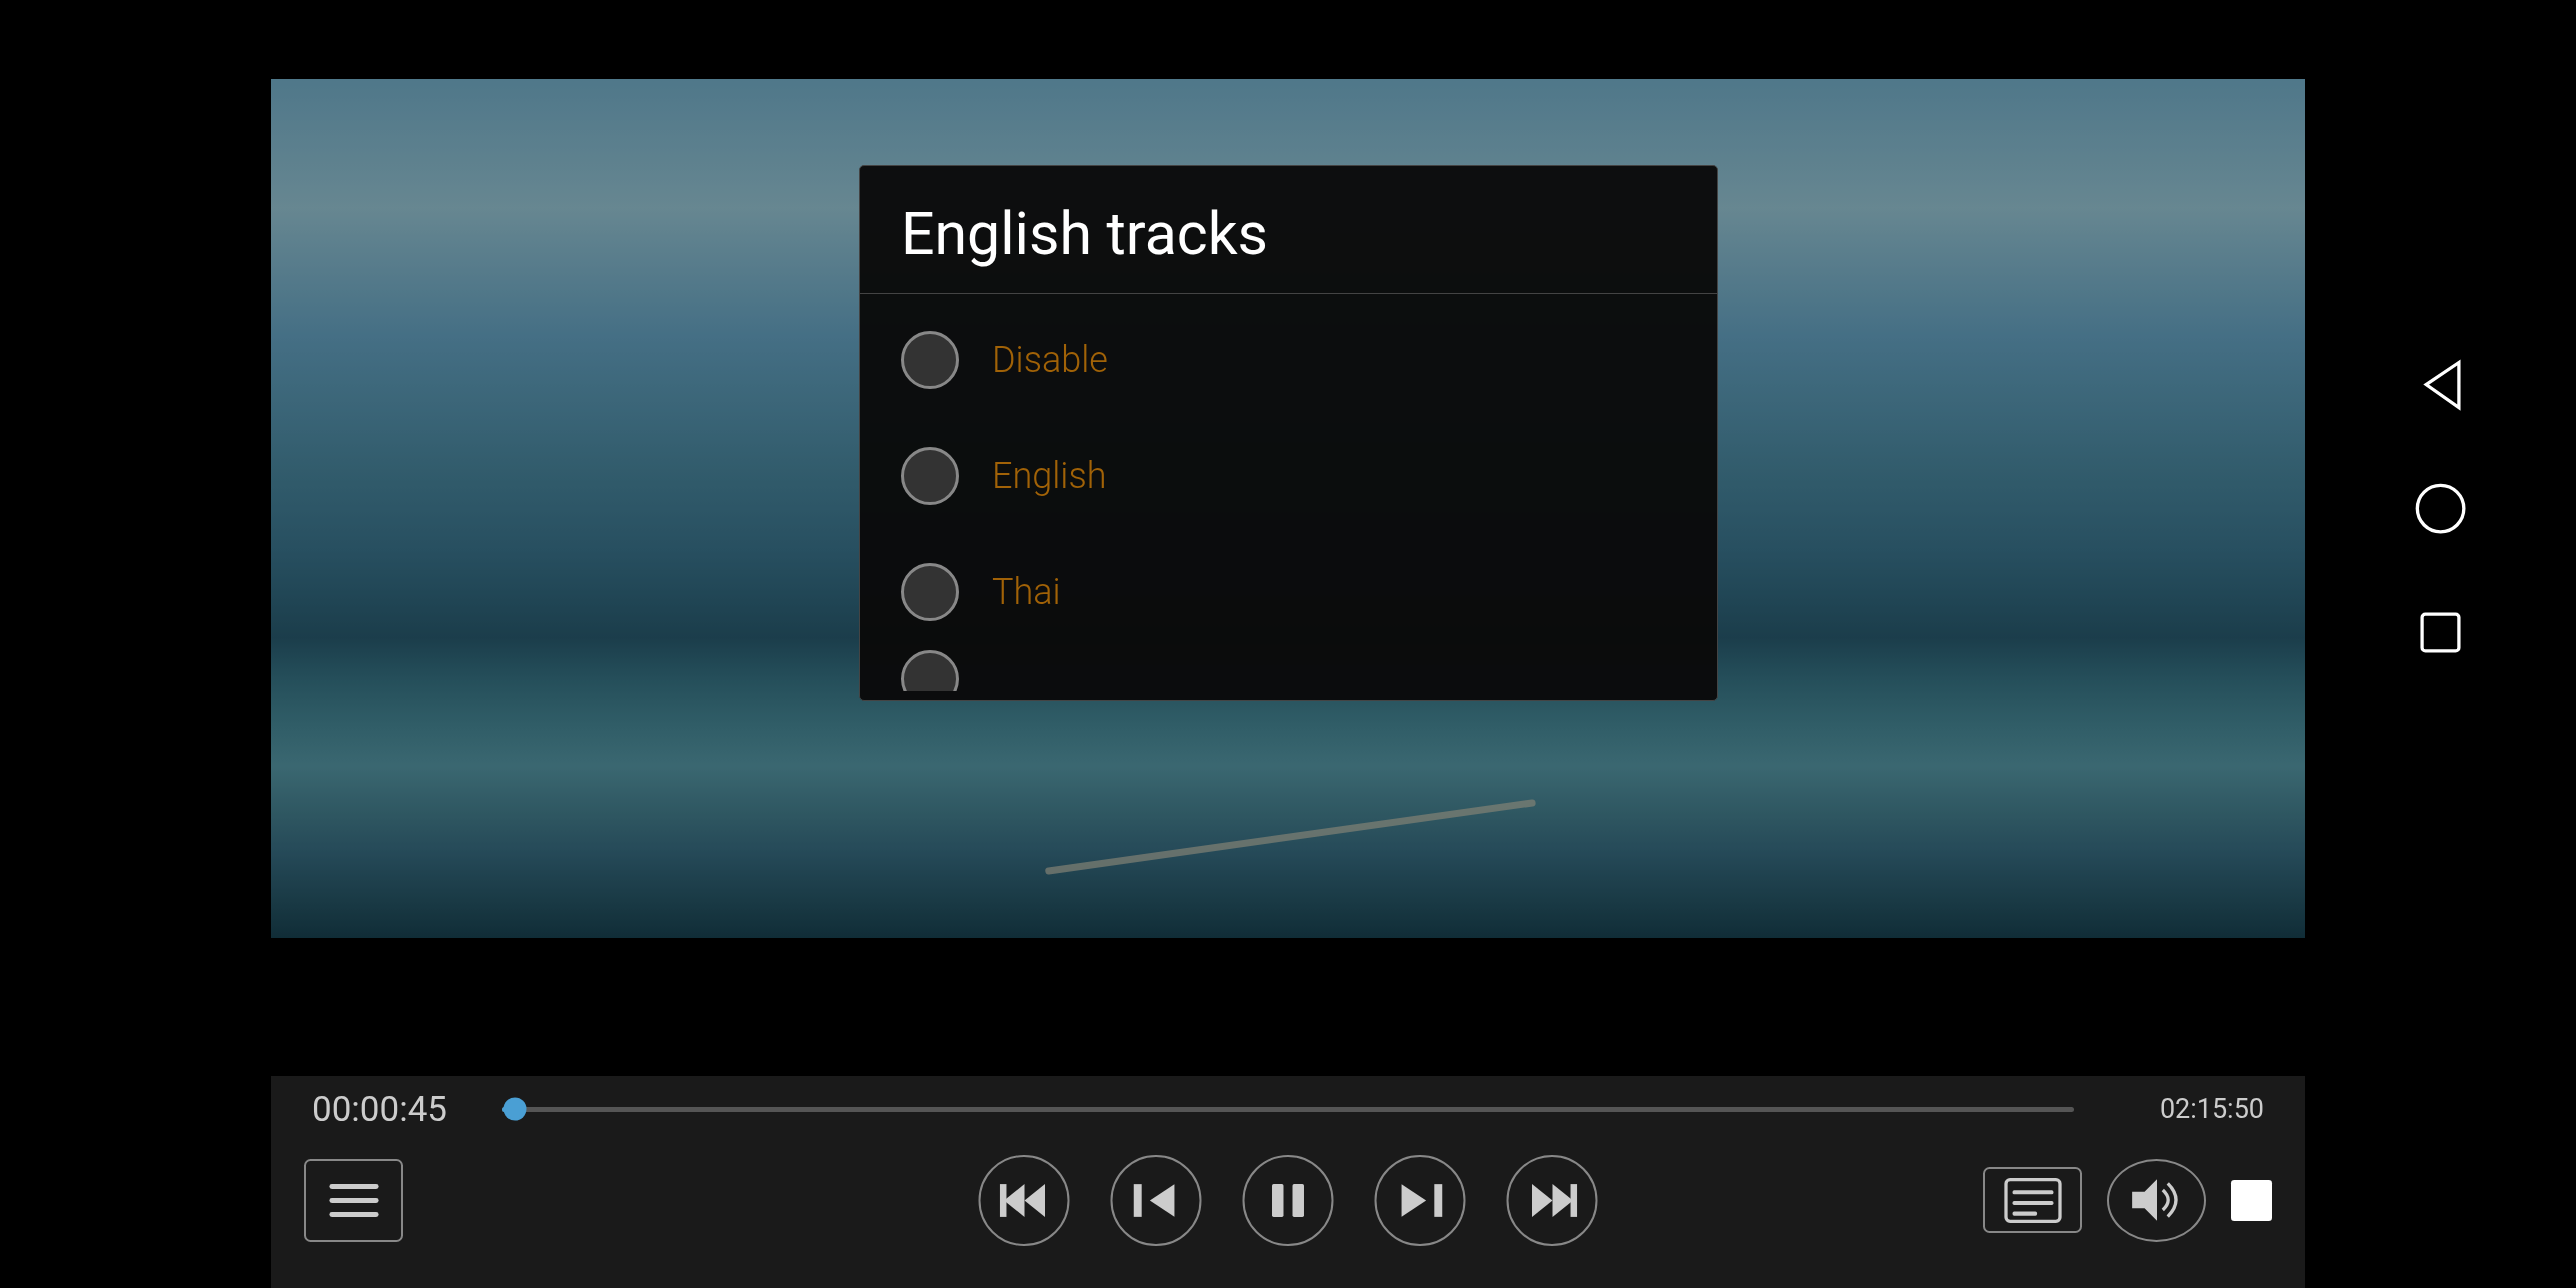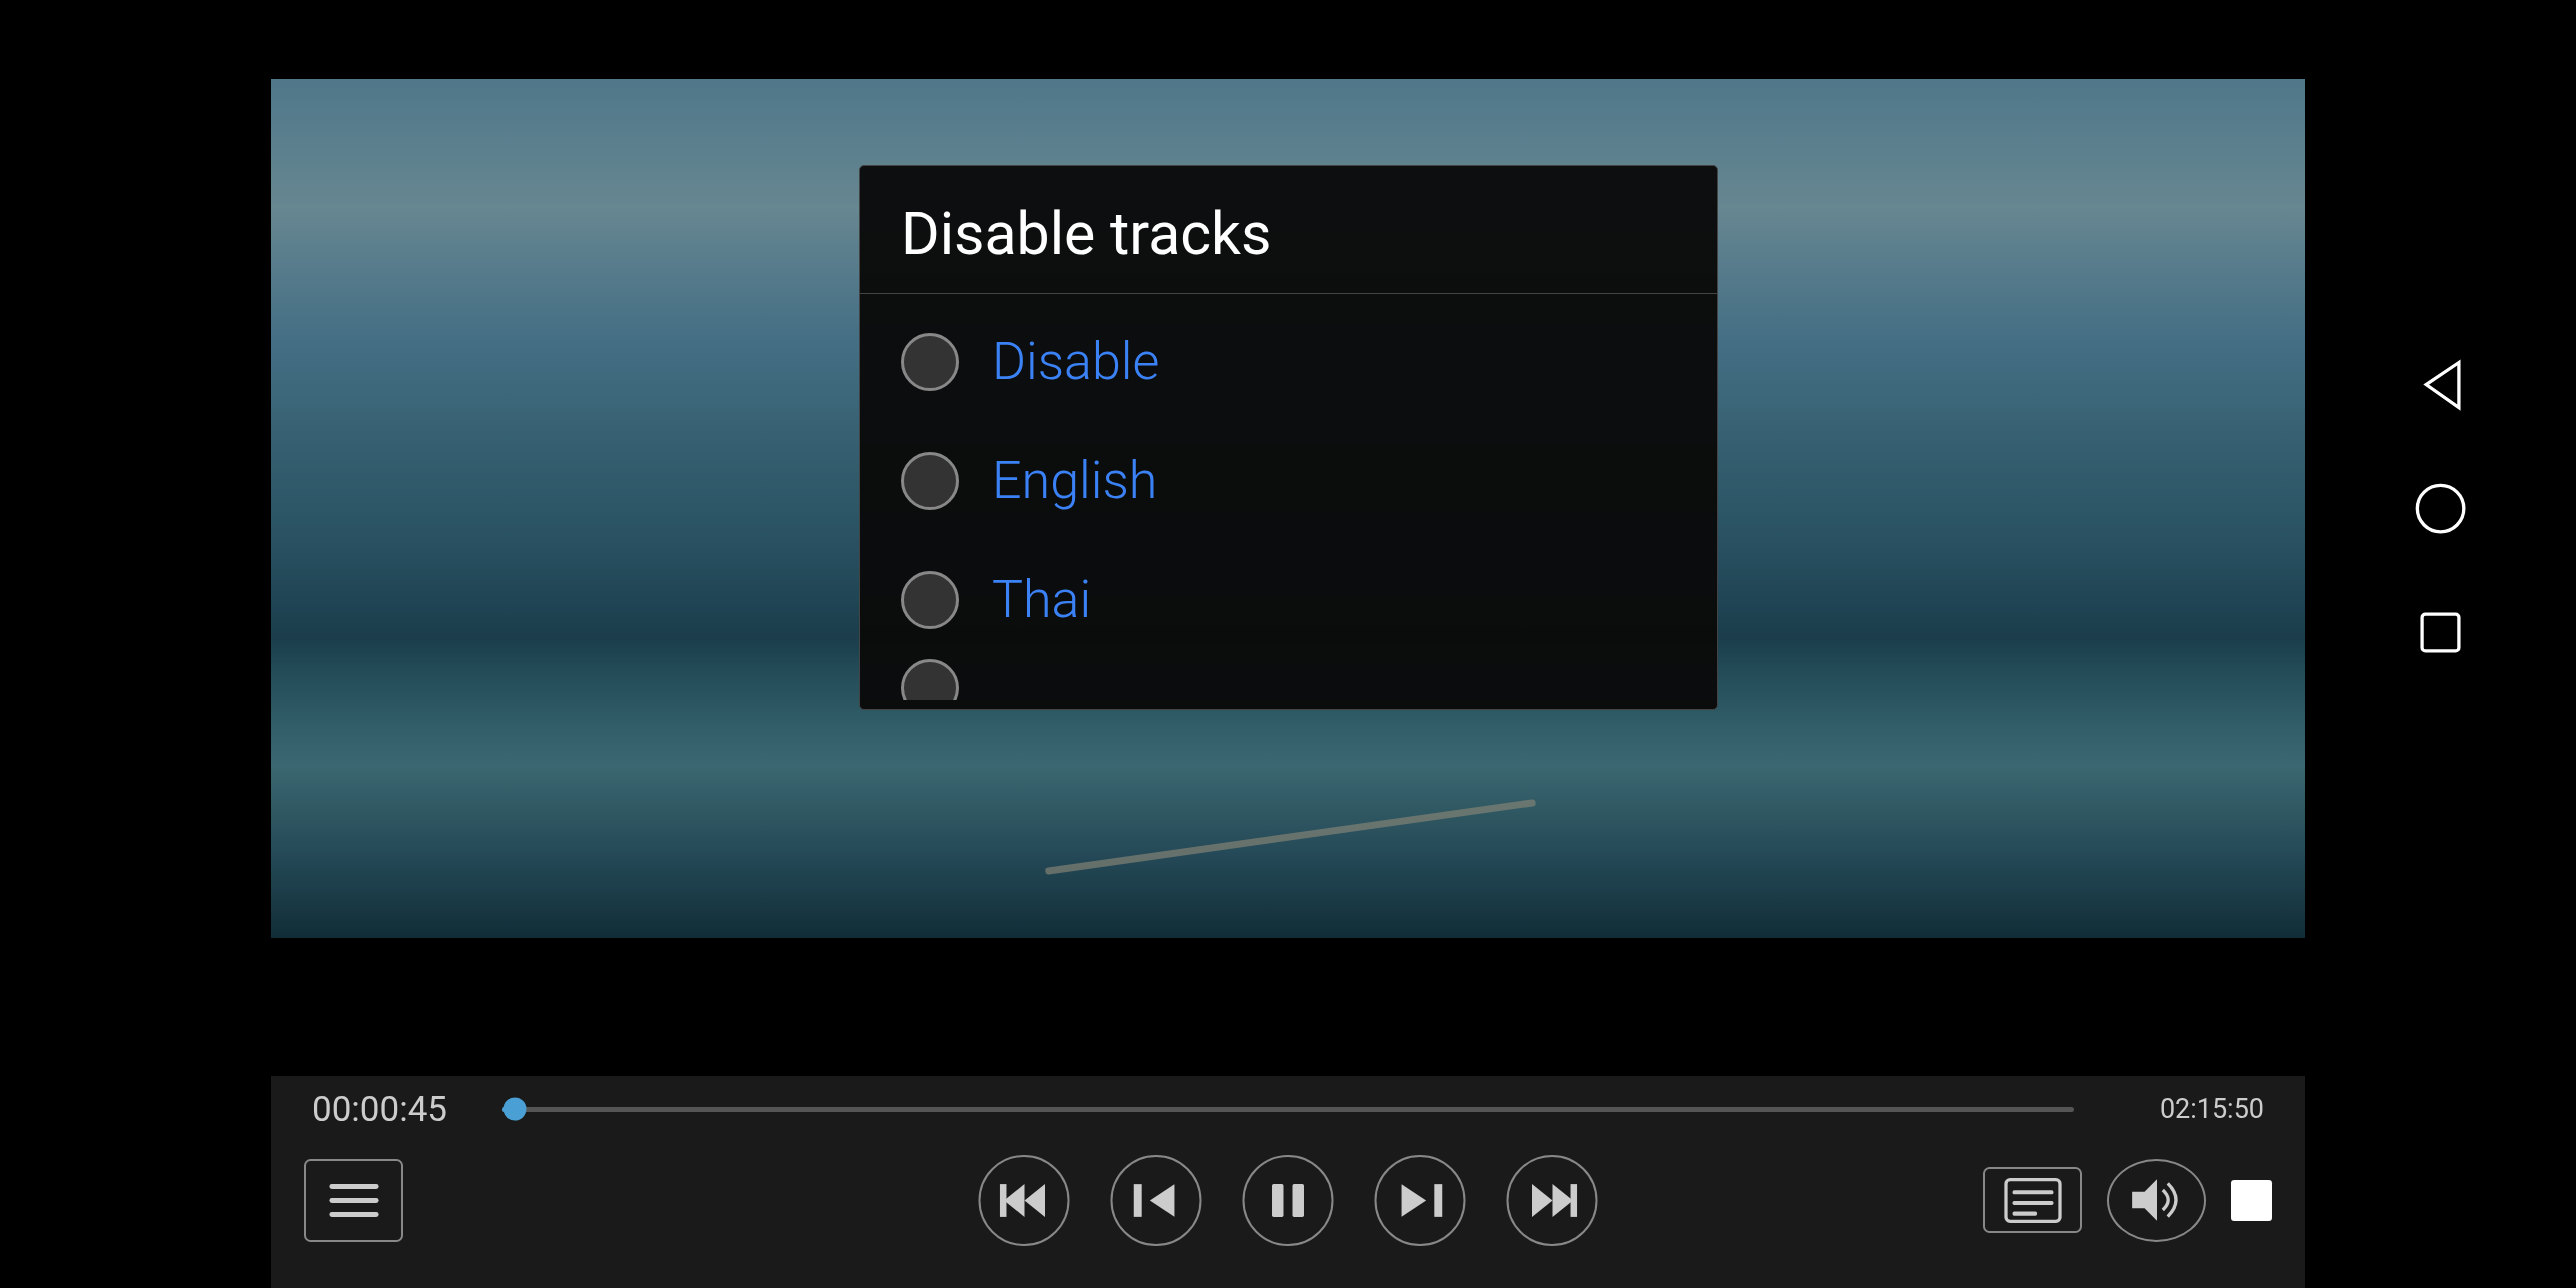--- a/index.html
+++ b/index.html
@@ -285,22 +285,22 @@
       border-radius: 50%;
       border: 3.3px solid #888;
       display: flex;
       align-items: center;
       justify-content: center;
       flex-shrink: 0;
       background: #333;
     }
 
     .option-label {
-      color: #3b82f6;
-      font-size: 52px;
+      color: #a16207;
+      font-size: 36px;
       font-weight: 300;
     }
 
     
     .partial-option {
       display: flex;
       align-items: flex-start;
       padding: 16.5px 41px 0 41px;
       gap: 33px;
       overflow: hidden;
@@ -323,21 +323,21 @@
 <div id="video-area">
   <div id="video-bg">
     <div id="road-element"></div>
   </div>
 </div>
 
 <div id="overlay"></div>
 
 <div id="subtitle-dialog">
   <div id="dialog-title-area">
-    <span id="dialog-title">Disable tracks</span>
+    <span id="dialog-title">English tracks</span>
   </div>
   <div id="dialog-options">
     <div class="dialog-option">
       <div class="radio-btn"></div>
       <span class="option-label">Disable</span>
     </div>
     <div class="dialog-option">
       <div class="radio-btn"></div>
       <span class="option-label">English</span>
     </div>

